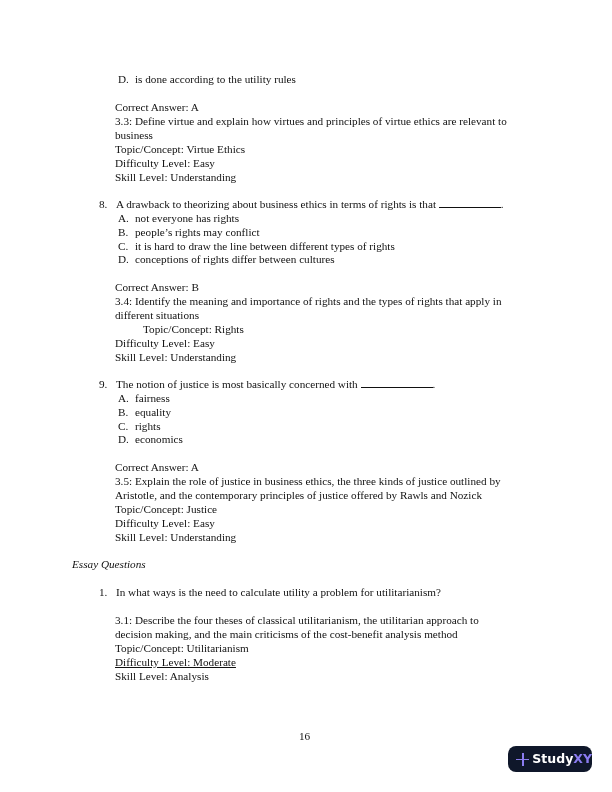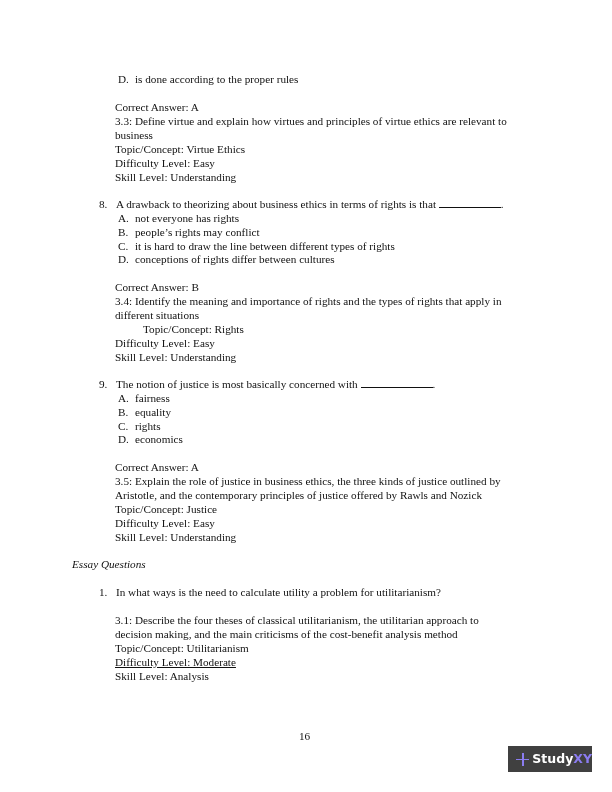--- a/index.html
+++ b/index.html
@@ -7,33 +7,33 @@
          font-family:"Liberation Serif", serif; color:#111; font-size:11.2px; line-height:14px; }
   .abs { position:absolute; white-space:nowrap; }
   .opt { position:absolute; left:118px; }
   .opt .letter { display:inline-block; width:17px; }
   .meta { position:absolute; left:115px; }
   .qnum { display:inline-block; width:17px; }
   .blank { display:inline-block; border-bottom:1px solid #111; height:9px; vertical-align:baseline; }
   .blank.thick { border-bottom-width:1.6px; }
   .section { position:absolute; left:72px; font-weight:normal; font-style:italic; }
   .pagenum { position:absolute; left:299px; top:729px; }
-  .badge { position:absolute; left:508px; top:746px; width:84px; height:26px; background:#404040;
-           border-radius:0; display:flex; align-items:center; font-family:"DejaVu Sans", sans-serif;
+  .badge { position:absolute; left:508px; top:746px; width:84px; height:26px; background:#0f172a;
+           border-radius:8px; display:flex; align-items:center; font-family:"DejaVu Sans", sans-serif;
            font-weight:bold; font-size:12.5px; color:#fff; }
   .badge .plus { width:13px; height:13px; margin-left:8px; margin-right:5px; position:relative; }
   .badge .plus::before { content:""; position:absolute; left:6px; top:0; width:1.6px; height:13px; background:#8b7cf0; }
   .badge .plus::after { content:""; position:absolute; left:0; top:6px; width:13px; height:1.6px; background:#8b7cf0; }
   .badge .xy { color:#8b7cf0; }
 </style>
 </head>
 <body>
 
 <div class="opt abs" style="top:72px;">
-  <span class="letter">D.</span><span>is done according to the proper rules</span>
+  <span class="letter">D.</span><span>is done according to the utility rules</span>
 </div>
 <div class="meta abs" style="top:100px;">Correct Answer: A</div>
 <div class="meta abs" style="top:114px;">3.3: Define virtue and explain how virtues and principles of virtue ethics are relevant to</div>
 <div class="meta abs" style="top:128px;">business</div>
 <div class="meta abs" style="top:142px;">Topic/Concept: Virtue Ethics</div>
 <div class="meta abs" style="top:156px;">Difficulty Level: Easy</div>
 <div class="meta abs" style="top:170px;">Skill Level: Understanding</div>
 
 <div class="abs" style="left:99px; top:197px;">
   <span class="qnum">8.</span><span>A drawback to theorizing about business ethics in terms of rights is that</span>

